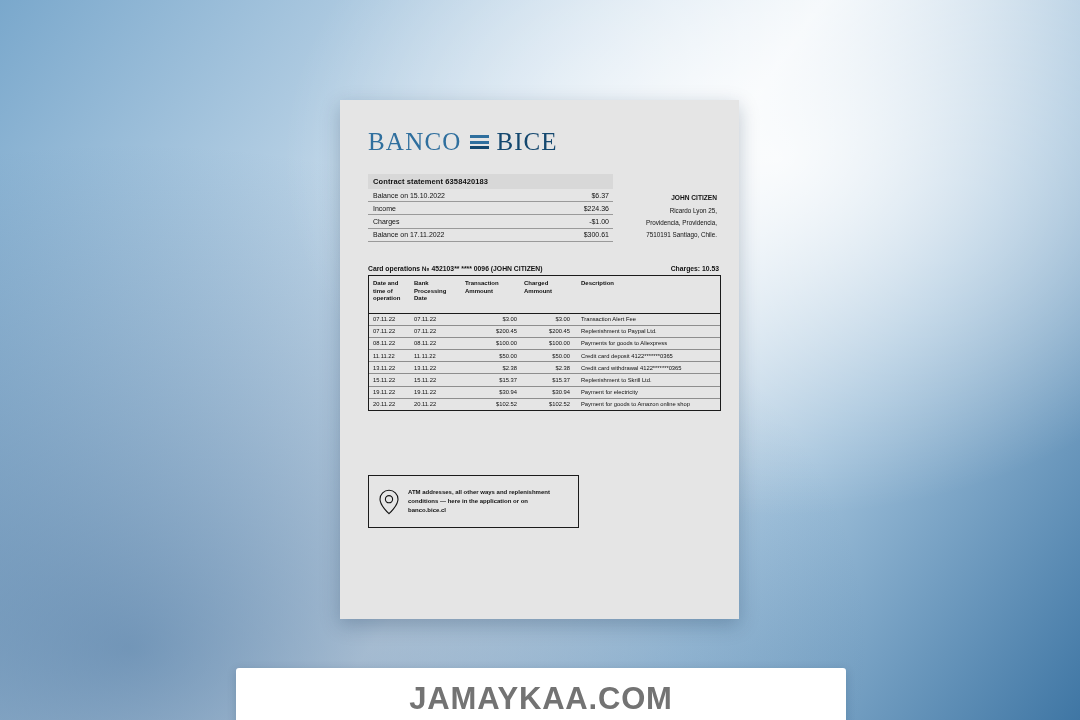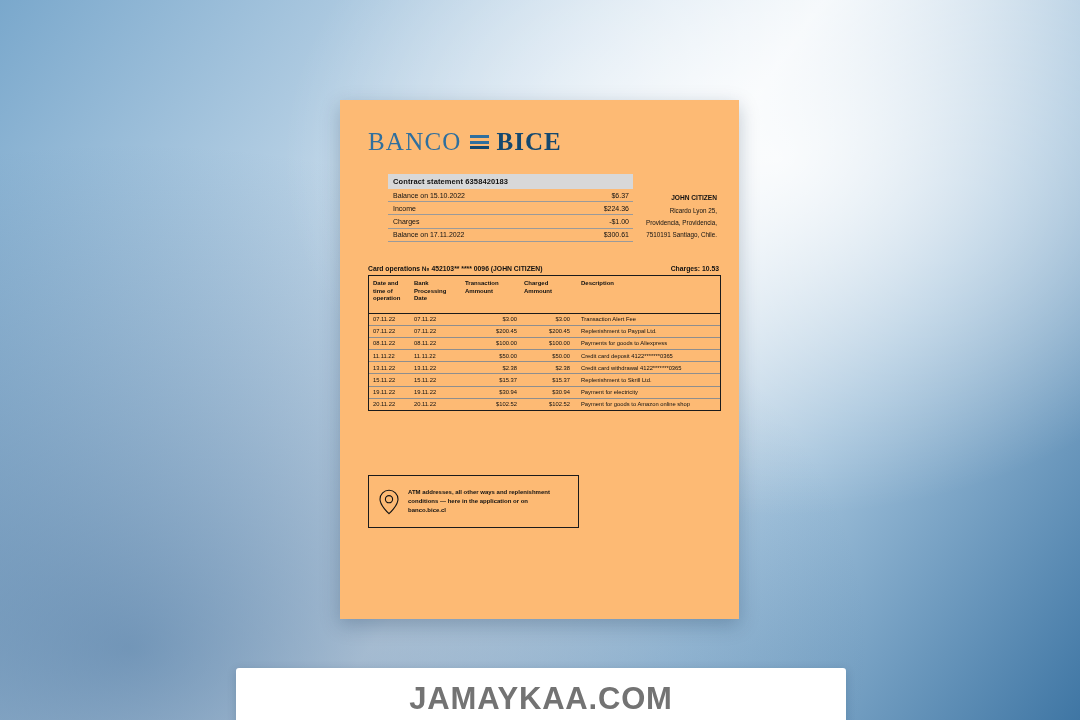--- a/index.html
+++ b/index.html
@@ -25,21 +25,21 @@
       linear-gradient(125deg, #7aa8cc 0%, #cfe0ee 38%, #eef4f9 52%, #9fc0da 72%, #3f76a4 100%);
   }
 
   
   .page {
     position: absolute;
     left: 340px;
     top: 100px;
     width: 399px;
     height: 519px;
-    background: #fdba74;
+    background: #e5e5e5;
     box-shadow: 0 6px 18px rgba(10,40,70,0.25);
     overflow: hidden;
   }
 
   .page-inner {
     position: absolute;
     left: 0; top: 0;
     width: 399px;
     height: 519px;
   }
@@ -54,21 +54,21 @@
     gap: 7px;
   }
   .logo-word {
     font-family: "Liberation Serif", serif;
     font-size: 25px;
     letter-spacing: 1.2px;
     color: #2f6f9e;
     font-weight: 400;
   }
   .logo-word.bold {
-    font-weight: 700;
+    font-weight: 400;
     color: #14486f;
     letter-spacing: 1.0px;
   }
   .logo-bars {
     display: flex;
     flex-direction: column;
     justify-content: center;
     gap: 2.5px;
     margin: 0 1px;
   }
@@ -80,21 +80,20 @@
   }
   .logo-bars span.b2 { background:#2f6f9e; }
   .logo-bars span.b3 { background:#14486f; }
 
   
   .summary {
     position: absolute;
     left: 28px;
     top: 74px;
     width: 245px;
-    margin-left: 20px;
   }
   .summary-title {
     background: #d8d8d8;
     font-size: 7.5px;
     font-weight: 700;
     color: #111;
     padding: 3px 4px 3px 5px;
     letter-spacing: 0.1px;
   }
   .summary-row {

